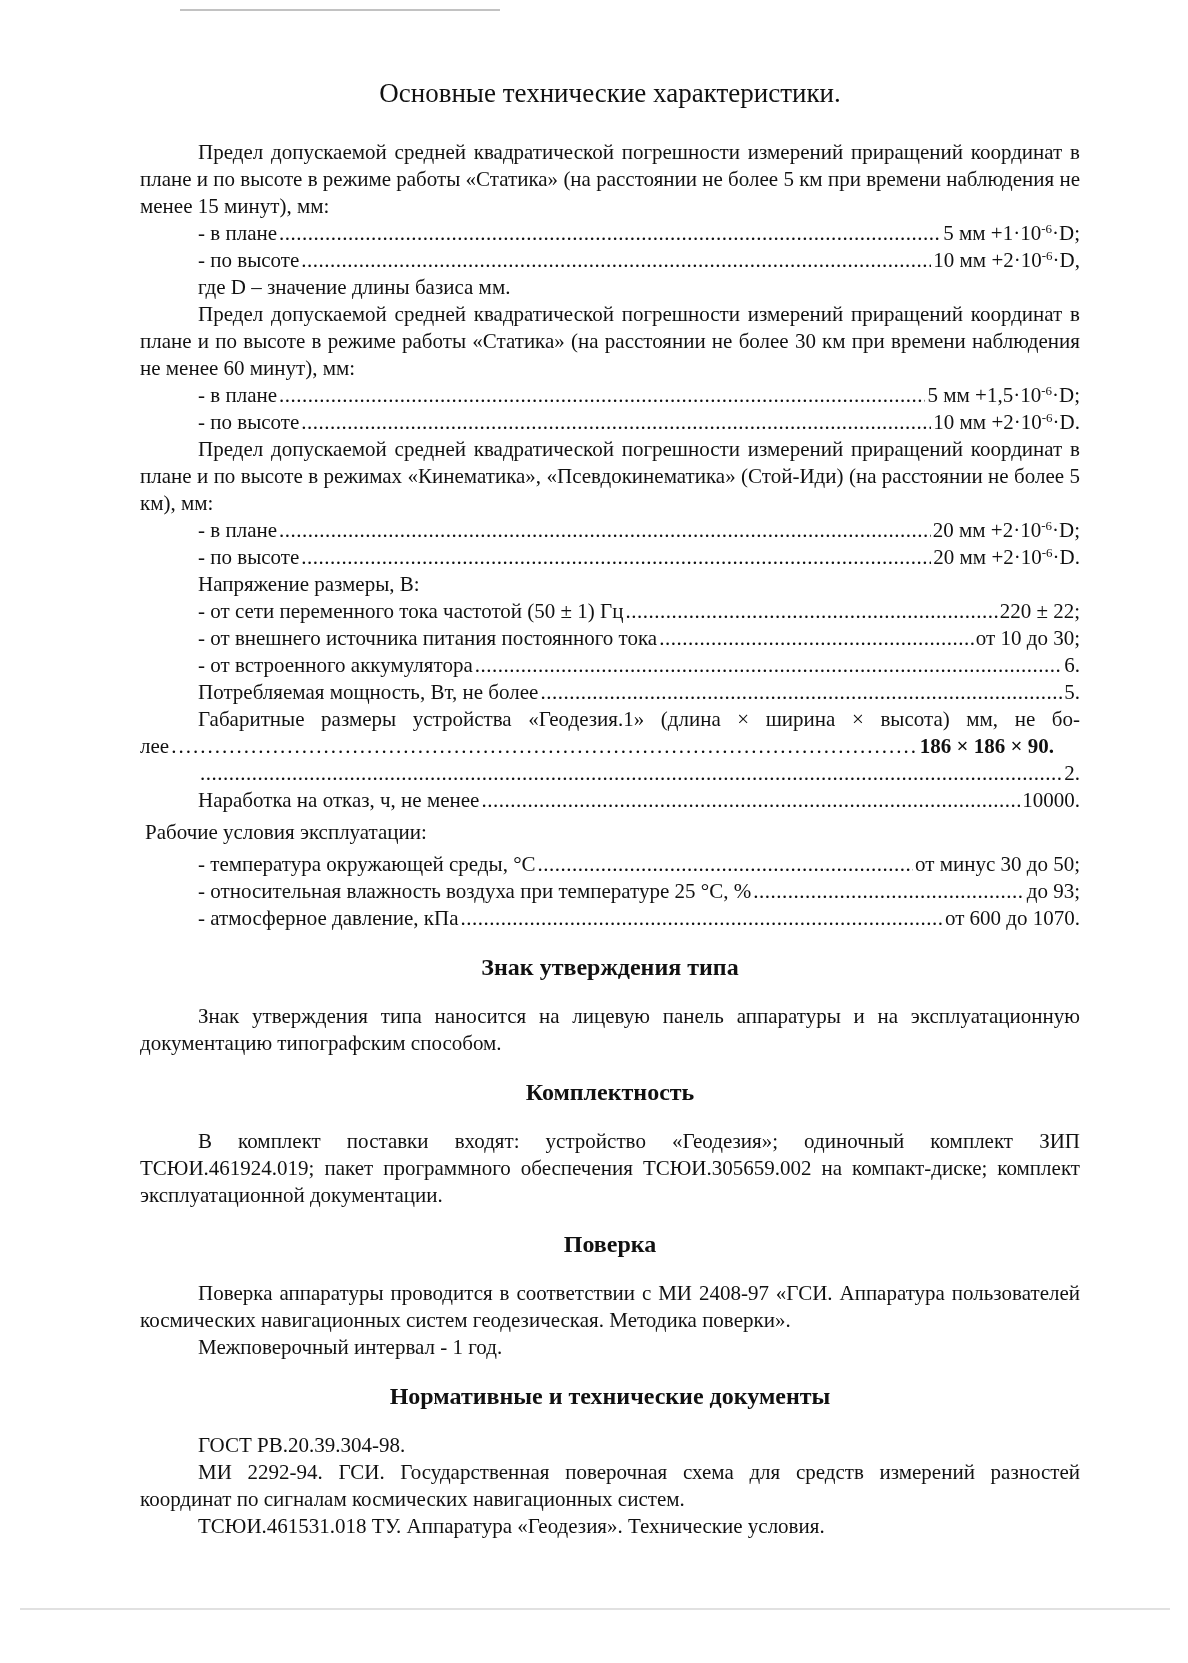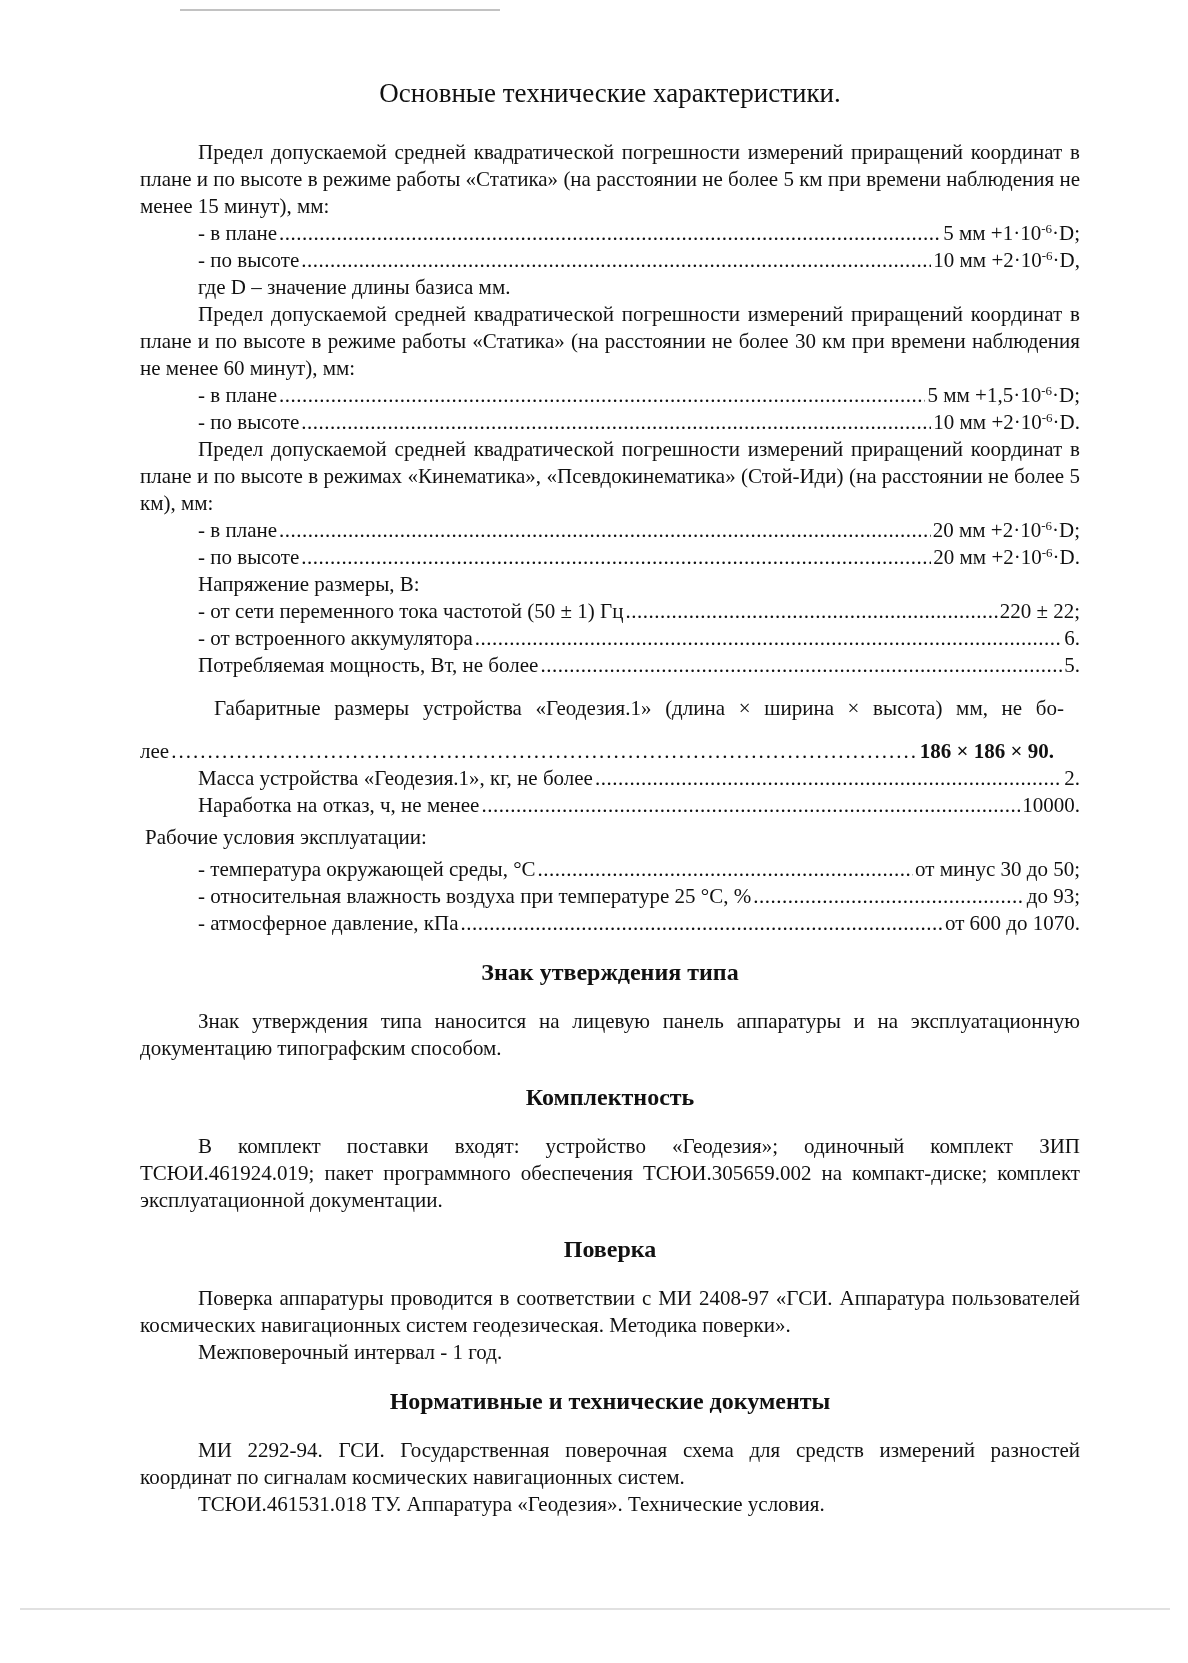--- a/index.html
+++ b/index.html
@@ -16,21 +16,21 @@
   .leader { display: flex; align-items: baseline; margin: 0; padding-left: 58px; white-space: nowrap; }
   .leader .lbl { flex: 0 0 auto; text-align: right; }
   .leader .dots { flex: 1 1 auto; overflow: hidden; position: relative; margin: 0 2px; }
   .leader .dots::before {
     content: "........................................................................................................................................................................................................................................................................................";
     display: block; white-space: nowrap; overflow: hidden; letter-spacing: 0.5px;
   }
   .leader .val { flex: 0 0 auto; }
   sup { font-size: 13px; line-height: 0; vertical-align: 7px; }
   .section-head { text-align: center; font-weight: bold; margin: 22px 0 22px 0; font-size: 24px; }
-  .wrapline { margin: 16px; text-align: justify; text-indent: 58px; text-align-last: justify; }
+  .wrapline { margin: 0; text-align: justify; text-indent: 58px; text-align-last: justify; }
   .contline { display: flex; align-items: center; margin: 0; white-space: nowrap; }
   .contline .dots { flex: 1 1 auto; overflow: hidden; margin: 0 2px; }
   .contline .dots::before {
     content: "............................................................................................................................................................................................................................................................................";
     display: block; white-space: nowrap; overflow: hidden; letter-spacing: 2px;
   }
   .scan-artifact { position: absolute; height: 2px; background: #9a9a9a; opacity: 0.6; }
 </style>
 </head>
 <body>
@@ -79,40 +79,44 @@
     <span class="val"><span>20 мм +2·10</span><sup>-6</sup><span>·D.</span></span>
   </div>
 
   <p class="plain">Напряжение размеры, В:</p>
   <div class="leader">
     <span class="lbl">- от сети переменного тока частотой (50 ± 1) Гц</span>
     <span class="dots"></span>
     <span class="val">220 ± 22;</span>
   </div>
   <div class="leader">
+    <span class="lbl">- от внешнего источника питания постоянного тока</span>
+    <span class="dots"></span>
+    <span class="val">от 10 до 30;</span>
+  </div>
+  <div class="leader">
     <span class="lbl">- от встроенного аккумулятора</span>
     <span class="dots"></span>
     <span class="val">6.</span>
   </div>
 
   <div class="leader">
     <span class="lbl">Потребляемая мощность, Вт, не более</span>
     <span class="dots"></span>
     <span class="val">5.</span>
   </div>
 
   <p class="wrapline">Габаритные размеры устройства «Геодезия.1» (длина  ×  ширина  ×  высота) мм, не  бо-</p>
   <div class="contline">
     <span class="lbl">лее</span>
     <span class="dots"></span>
     <span class="val" style="margin-right:26px;font-weight:bold;">186 × 186 × 90.</span>
   </div>
 
   <div class="leader">
-    <span class="lbl">Масса устройства «Геодезия.1», кг, не более</span>
     <span class="dots"></span>
     <span class="val">2.</span>
   </div>
 
   <div class="leader">
     <span class="lbl">Наработка на отказ, ч, не менее</span>
     <span class="dots"></span>
     <span class="val">10000.</span>
   </div>
 
@@ -137,16 +141,17 @@
   <p class="para">Знак утверждения типа наносится на лицевую панель аппаратуры и на эксплуатационную документацию типографским способом.</p>
 
   <h2 class="section-head">Комплектность</h2>
   <p class="para">В комплект поставки входят: устройство «Геодезия»; одиночный комплект ЗИП ТСЮИ.461924.019; пакет программного обеспечения ТСЮИ.305659.002 на компакт-диске; комплект эксплуатационной документации.</p>
 
   <h2 class="section-head">Поверка</h2>
   <p class="para">Поверка аппаратуры проводится в соответствии с МИ 2408-97 «ГСИ. Аппаратура пользователей космических навигационных систем геодезическая. Методика поверки».</p>
   <p class="plain">Межповерочный интервал - 1 год.</p>
 
   <h2 class="section-head">Нормативные и технические документы</h2>
+  <p class="plain">ГОСТ РВ.20.39.304-98.</p>
   <p class="para">МИ 2292-94. ГСИ. Государственная поверочная схема для средств измерений разностей координат по сигналам космических навигационных систем.</p>
   <p class="plain">ТСЮИ.461531.018 ТУ. Аппаратура «Геодезия». Технические условия.</p>
 
 </div>
 
 </body></html>

